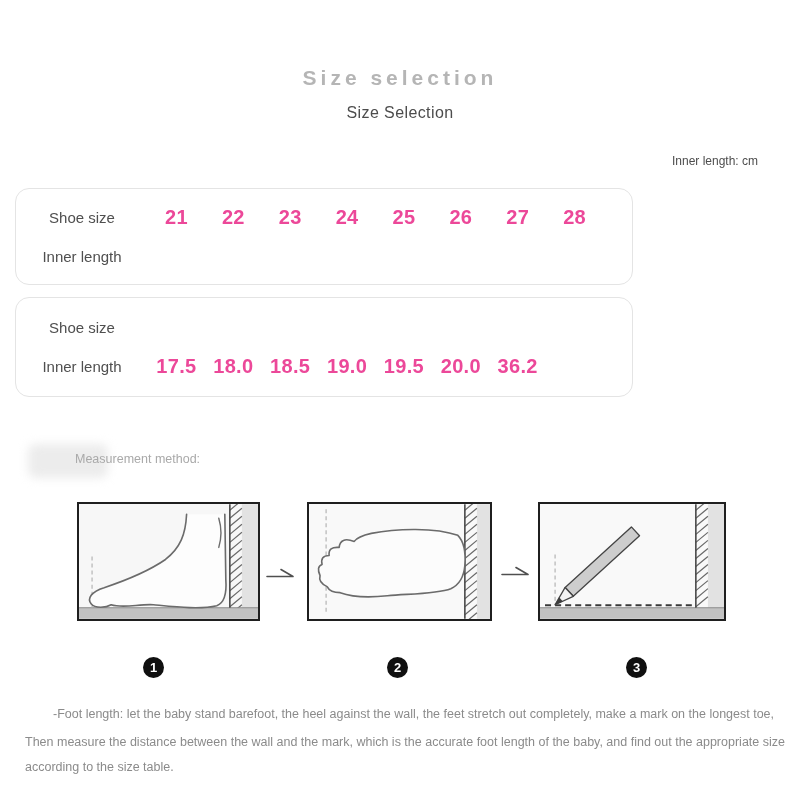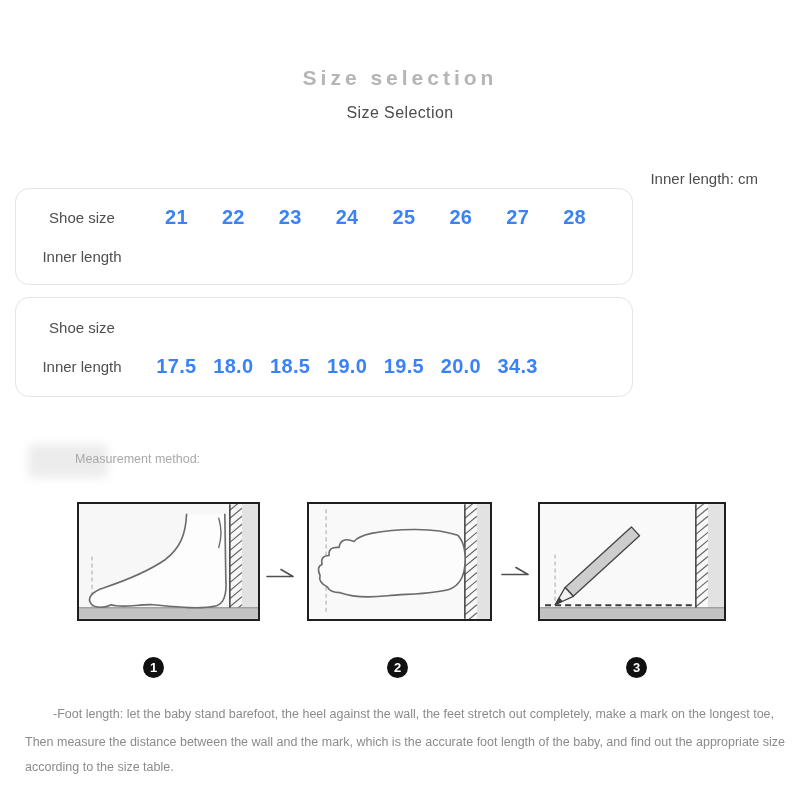--- a/index.html
+++ b/index.html
@@ -10,39 +10,39 @@
   
   .page-title{
     position:absolute;top:66px;left:0;width:800px;text-align:center;
     font-size:21px;font-weight:bold;letter-spacing:4px;color:#b5b5b5;
   }
   .page-subtitle{
     position:absolute;top:104px;left:0;width:800px;text-align:center;
     font-size:16px;color:#4c4c4c;letter-spacing:0.4px;
   }
   .unit-note{
-    position:absolute;top:154px;right:42px;font-size:15px;color:#4d4d4d;margin-top:16px;
+    position:absolute;top:154px;right:42px;font-size:12px;color:#4d4d4d;
   }
   
   .size-card{
     position:absolute;left:15px;width:618px;box-sizing:border-box;
     border:1.2px solid #e4e4e4;border-radius:14px;background:#fff;
     display:flex;flex-direction:column;justify-content:center;
   }
   .size-card.first{top:188px;height:97px;}
   .size-card.second{top:297px;height:100px;}
   .size-row{display:flex;align-items:center;height:39px;}
   .row-label{
     width:132px;flex:0 0 132px;text-align:center;font-size:15px;color:#4f4f4f;
   }
   .row-values{
     flex:1;display:grid;grid-template-columns:repeat(8,1fr);margin-right:29px;
   }
   .num-cell{
-    text-align:center;font-size:20px;font-weight:bold;color:#3b82f6;
+    text-align:center;font-size:20px;font-weight:bold;color:#ec4899;
     letter-spacing:0.3px;
   }
   
   .measure-blob{
     position:absolute;left:28px;top:444px;width:80px;height:34px;
     background:#ececec;border-radius:8px;filter:blur(5px);
   }
   .measure-label{
     position:absolute;left:75px;top:452px;font-size:12.5px;color:#a9a9a9;
   }
@@ -108,21 +108,21 @@
     </div>
     <div class="size-row">
       <div class="row-label">Inner length</div>
       <div class="row-values">
           <div class="num-cell">17.5</div>
           <div class="num-cell">18.0</div>
           <div class="num-cell">18.5</div>
           <div class="num-cell">19.0</div>
           <div class="num-cell">19.5</div>
           <div class="num-cell">20.0</div>
-          <div class="num-cell">34.3</div>
+          <div class="num-cell">36.2</div>
         </div>
     </div>
   </div>
 
   <div class="measure-blob"></div>
   <div class="measure-label">Measurement method:</div>
 
   <div class="step-box box-1">
     <svg viewBox="0 0 178 114">
       <rect x="0" y="0" width="178" height="114" fill="#f7f7f7"></rect>

